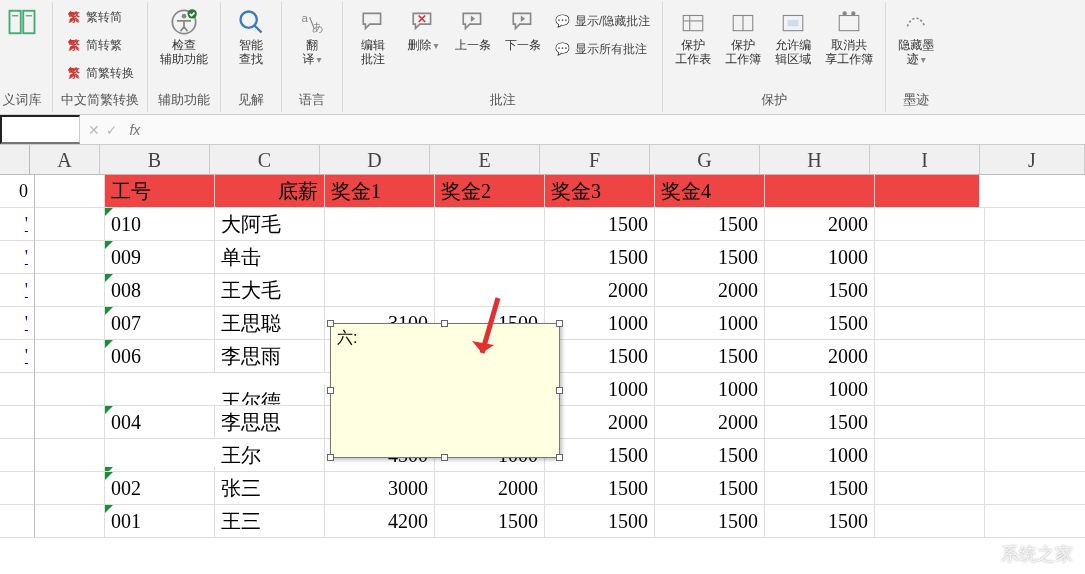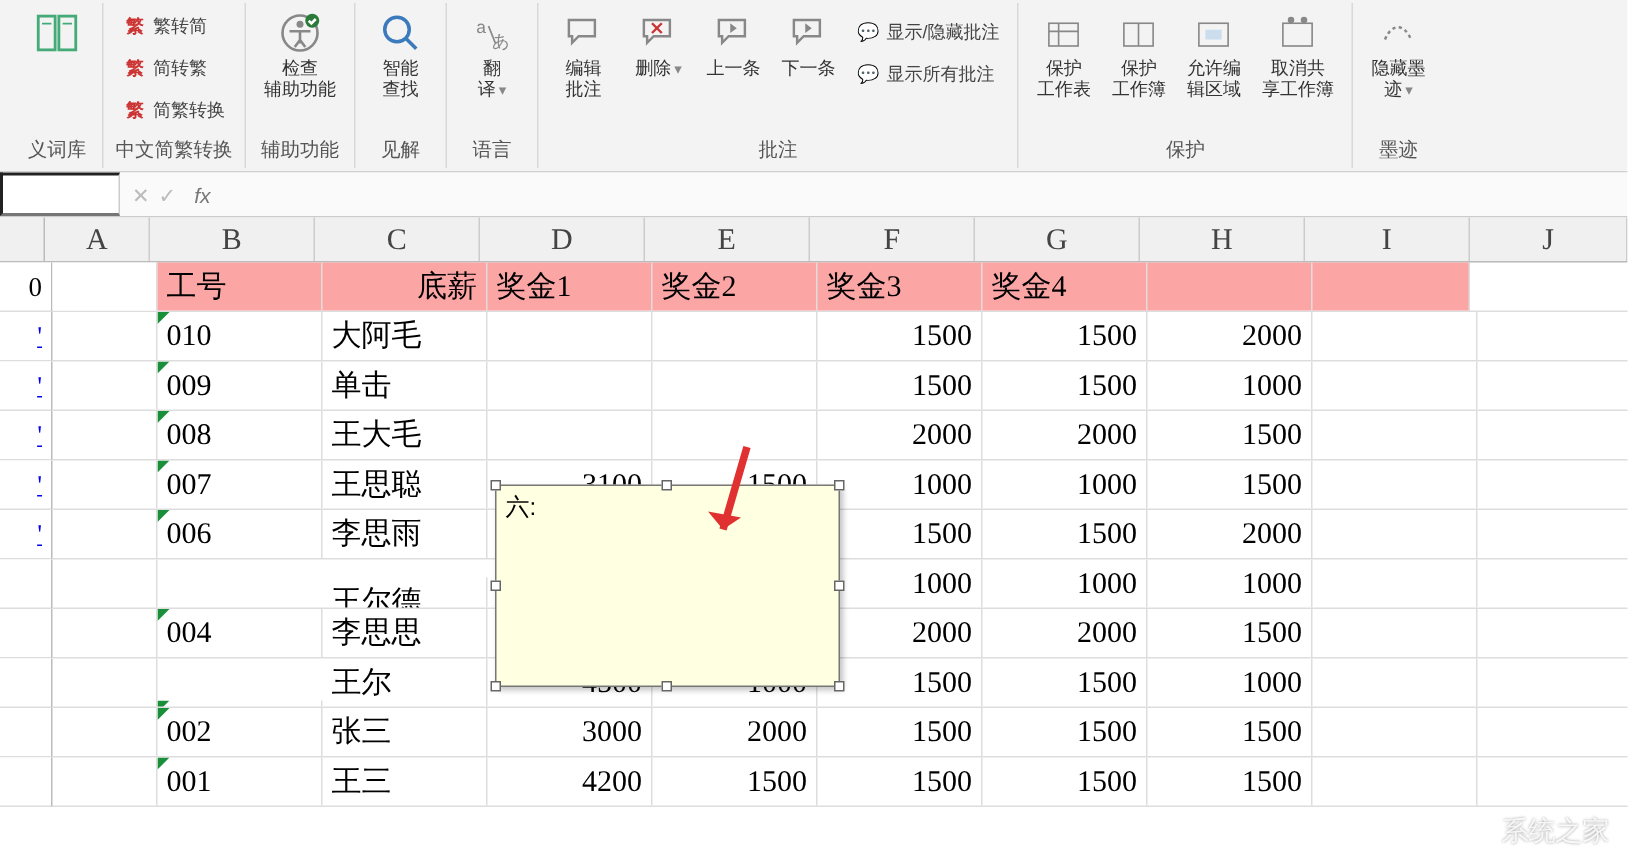--- a/index.html
+++ b/index.html
@@ -120,21 +120,21 @@
     border-right:1px solid #ddd;
     padding:0 6px;
     font-size:20px;
     line-height:33px;
     font-family: SimSun, serif;
     overflow:hidden;
     white-space:nowrap;
   }
   .num { text-align:right; font-family:"Times New Roman", serif; }
   .header-row .cell {
-    background:#fca5a5;
+    background:#ef4444;
     color:#000;
     font-size:20px;
   }
   .green-tri {
     position:relative;
   }
   .green-tri::before {
     content:"";
     position:absolute; left:0; top:0;
     border-top:8px solid #1a8f3a;
@@ -171,21 +171,21 @@
   }
   .dropdown-caret::after{
     content:"▾"; font-size:10px; color:#888; margin-left:2px;
   }
 </style>
 </head>
 <body>
 
 <div class="ribbon">
 
-  <div class="ribbon-group" style="padding-left:16px">
+  <div class="ribbon-group" style="padding-left:0">
     <div class="ribbon-group-buttons">
       <div class="rbtn">
         <div class="icon">
           <svg width="30" height="30" viewBox="0 0 24 24">
               <rect x="2" y="3" width="9" height="18" fill="none" stroke="#4a7" stroke-width="1.5"></rect>
               <rect x="13" y="3" width="9" height="18" fill="none" stroke="#4a7" stroke-width="1.5"></rect>
               <line x1="4" y1="7" x2="9" y2="7" stroke="#4a7"></line>
               <line x1="15" y1="7" x2="20" y2="7" stroke="#4a7"></line>
             </svg>
         </div>

